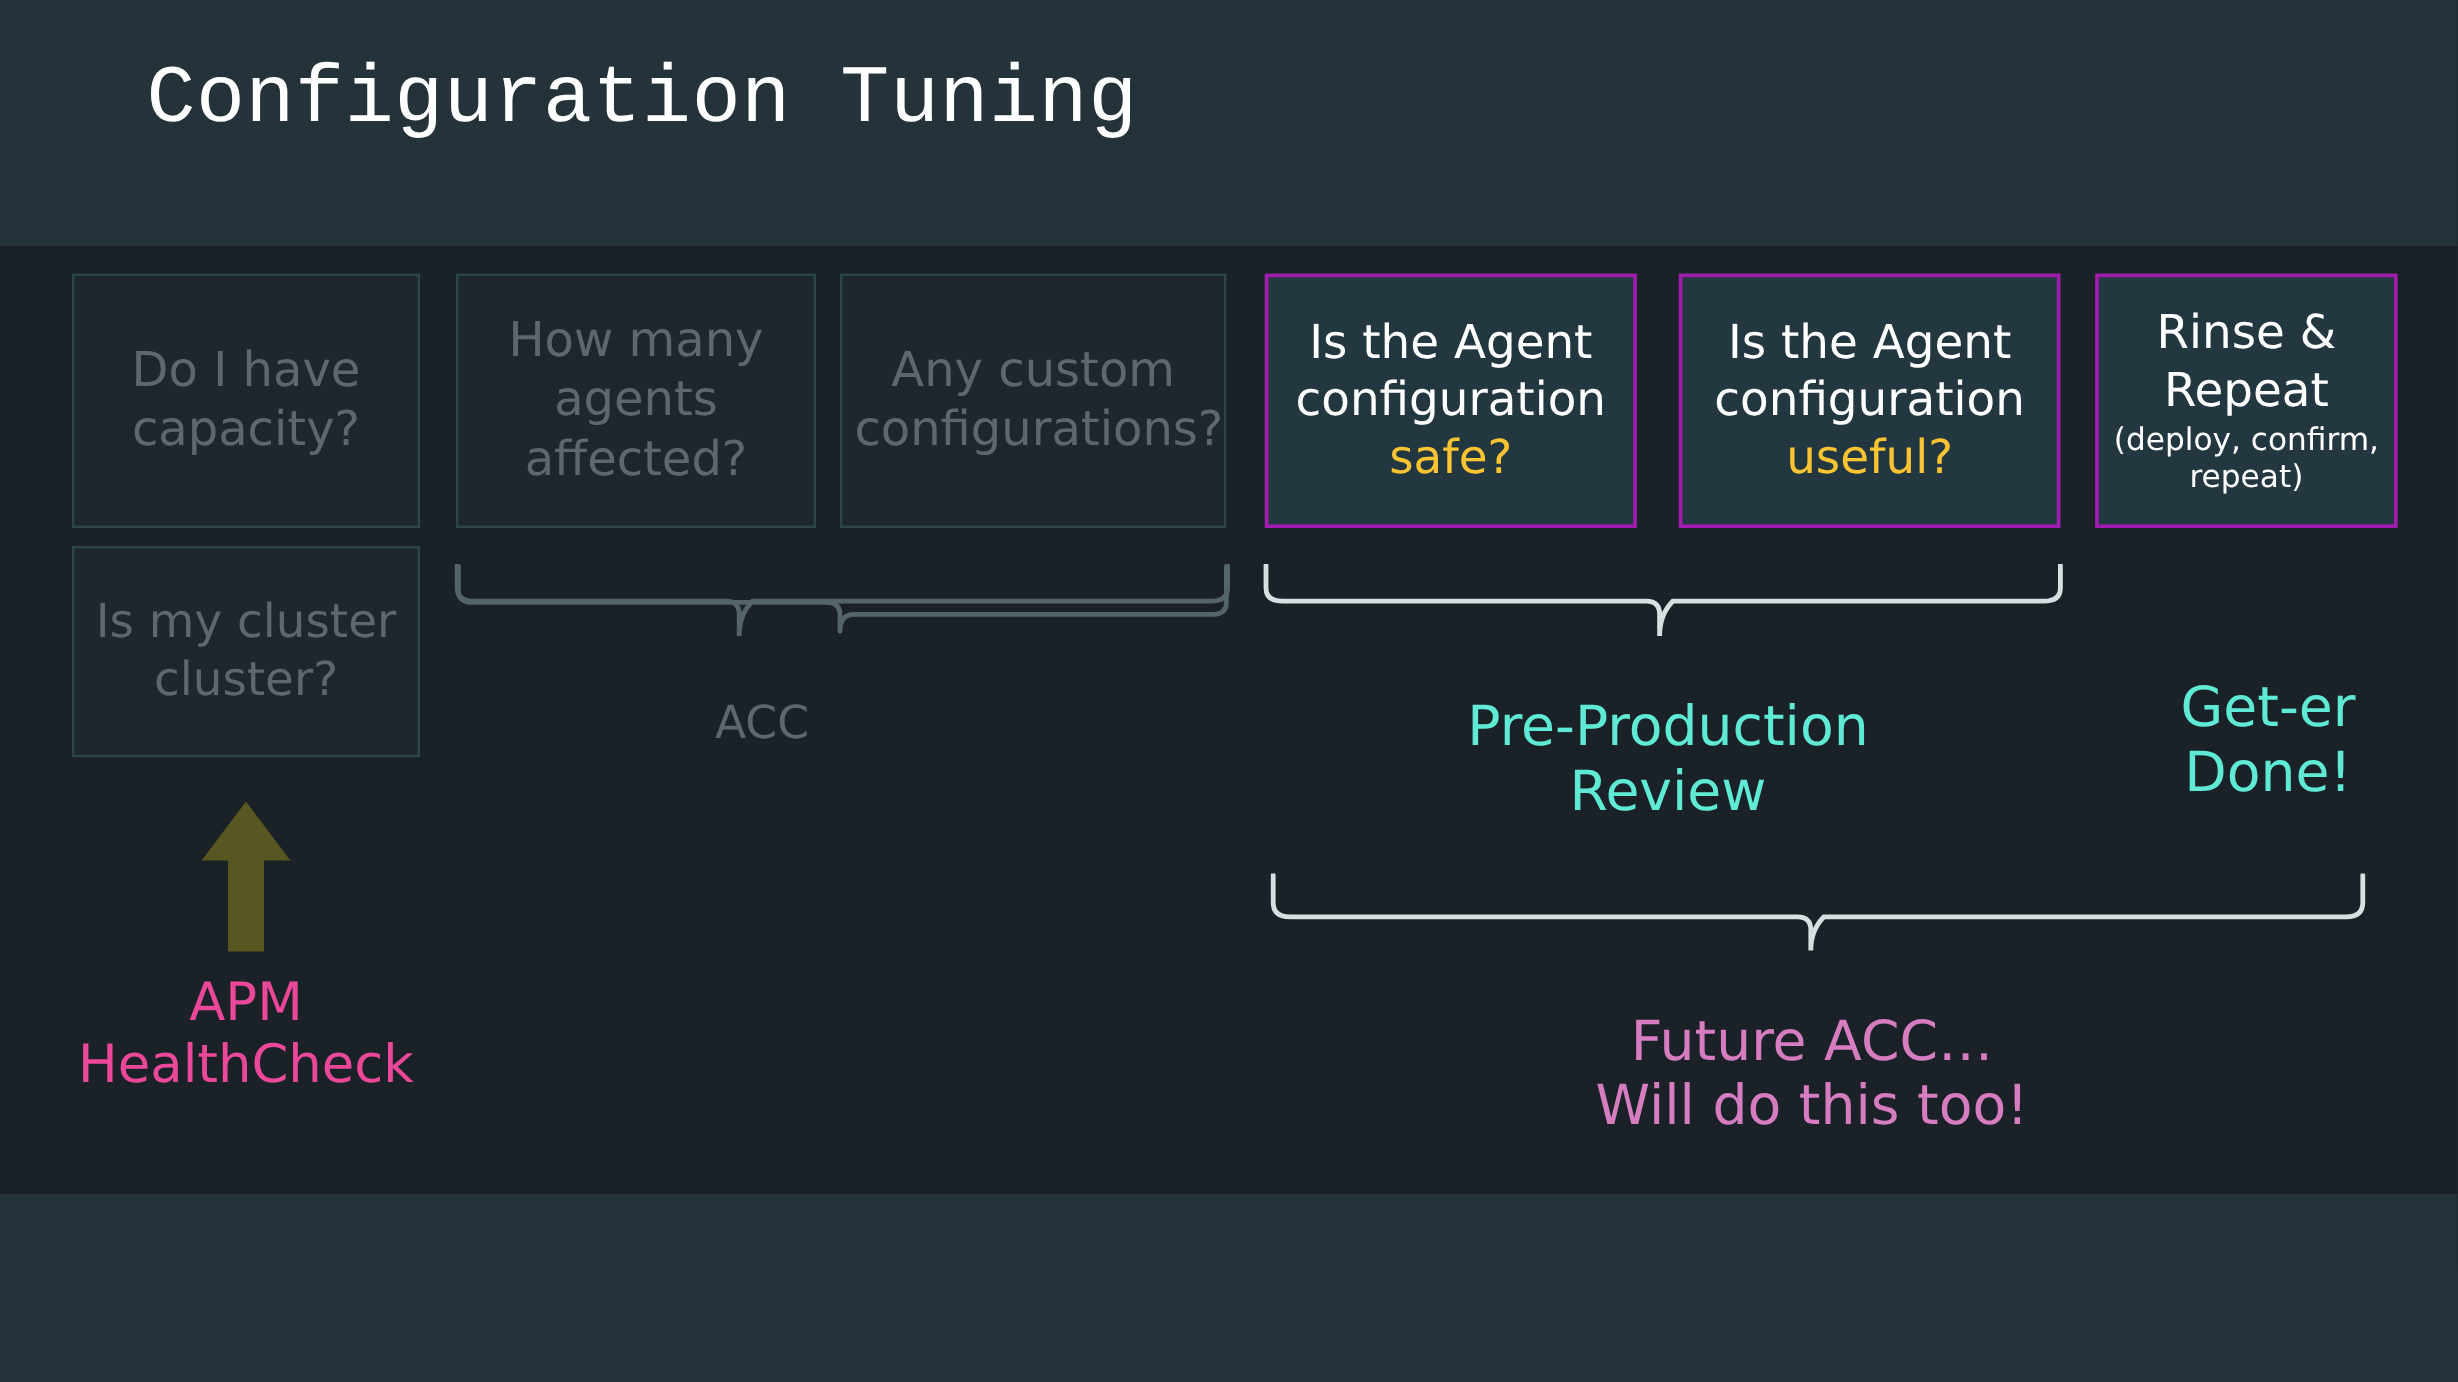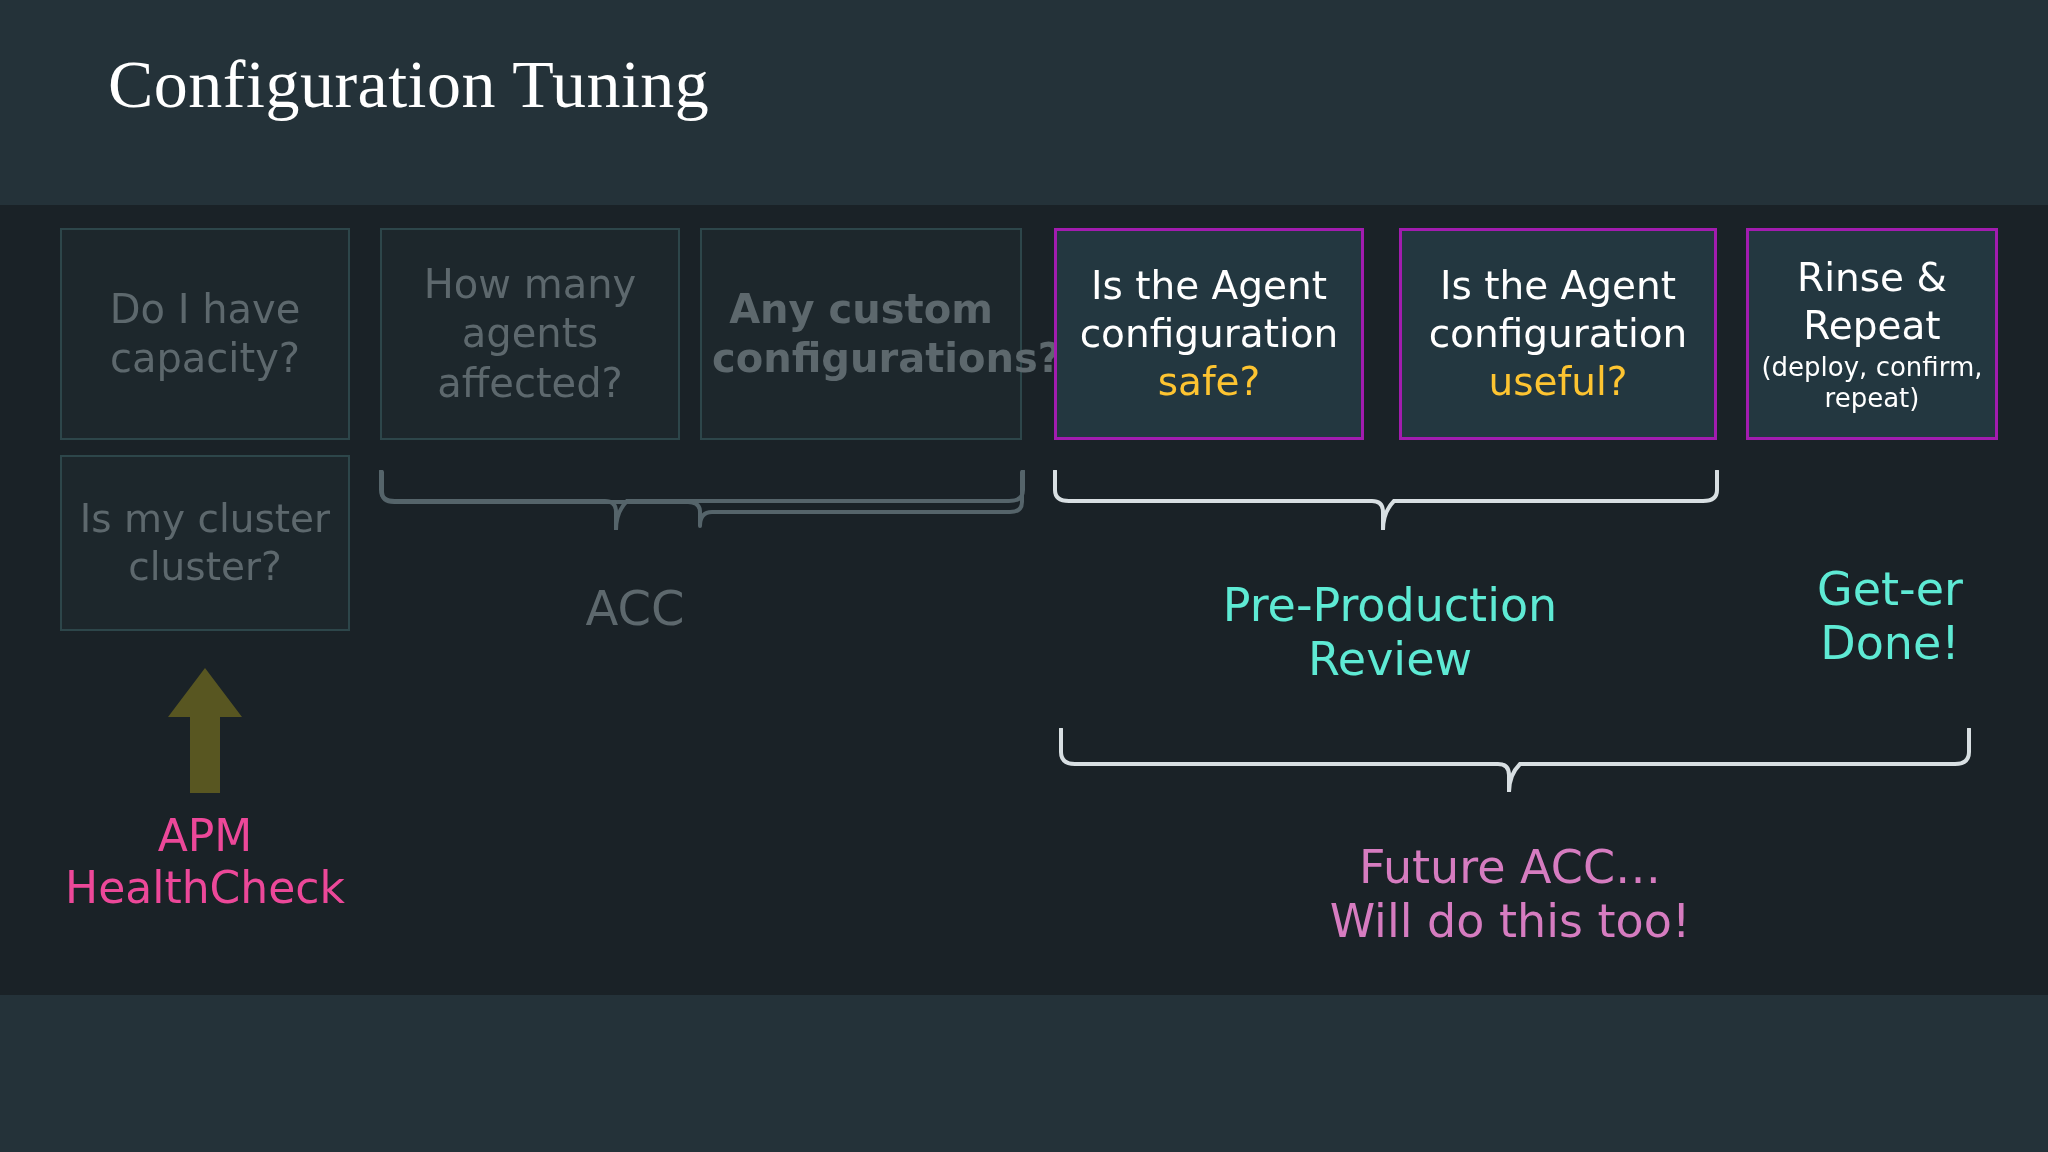--- a/index.html
+++ b/index.html
@@ -14,27 +14,27 @@
     width:2048px; height:1152px;
     background:#243239;
   }
   
   .header {
     position:absolute; left:0; top:0;
     width:2048px; height:205px;
     background:#243239;
   }
   .slide-title {
-    position:absolute; left:108px; top:45px;
+    position:absolute; left:122px; top:45px;
     font-size:68px;
     font-weight:400;
     color:#ffffff;
     letter-spacing:0.5px;
     white-space:nowrap;
-    font-family:Liberation Serif, serif;
+    font-family:Liberation Mono, monospace;
   }
   
   .body-panel {
     position:absolute; left:0; top:205px;
     width:2048px; height:790px;
     background:#1a2227;
   }
   .footer-band {
     position:absolute; left:0; top:995px;
     width:2048px; height:157px;
@@ -68,21 +68,21 @@
   .up-arrow { position:absolute; }
   
   .bracket { position:absolute; }
   
   .caption {
     position:absolute;
     text-align:center;
     line-height:1.18;
     white-space:pre-line;
   }
-  .caption.dimtxt { color:#5d686d; font-size:48px; }
+  .caption.dimtxt { color:#5d686d; font-size:38px; }
   .caption.brighttxt { color:#5eead4; font-size:46px; }
   .caption.pinktxt { color:#d67cc0; font-size:46px; }
   .caption.smalldim { color:#ec4899; font-size:44px;text-align:center; }
 </style>
 </head>
 <body>
 
 <div class="slide">
 
   <div class="header">
@@ -100,21 +100,21 @@
     </div>
   </div>
 
   <div class="qbox dim" style="left:60px; top:228px; width:290px; height:212px;">
     <div class="inner">
       <span>Do I have</span><br>
       <span>capacity?</span>
     </div>
   </div>
 
-  <div class="qbox dim" style="left:700px; top:228px; width:322px; height:212px;font-weight:bold;">
+  <div class="qbox dim" style="left:700px; top:228px; width:322px; height:212px;">
     <div class="inner">
       <span>Any custom</span><br>
       <span>configurations?</span>
     </div>
   </div>
 
   <div class="qbox hot" style="left:1054px; top:228px; width:310px; height:212px;">
     <div class="inner">
       <span>Is the Agent</span><br>
       <span>configuration</span><br>

